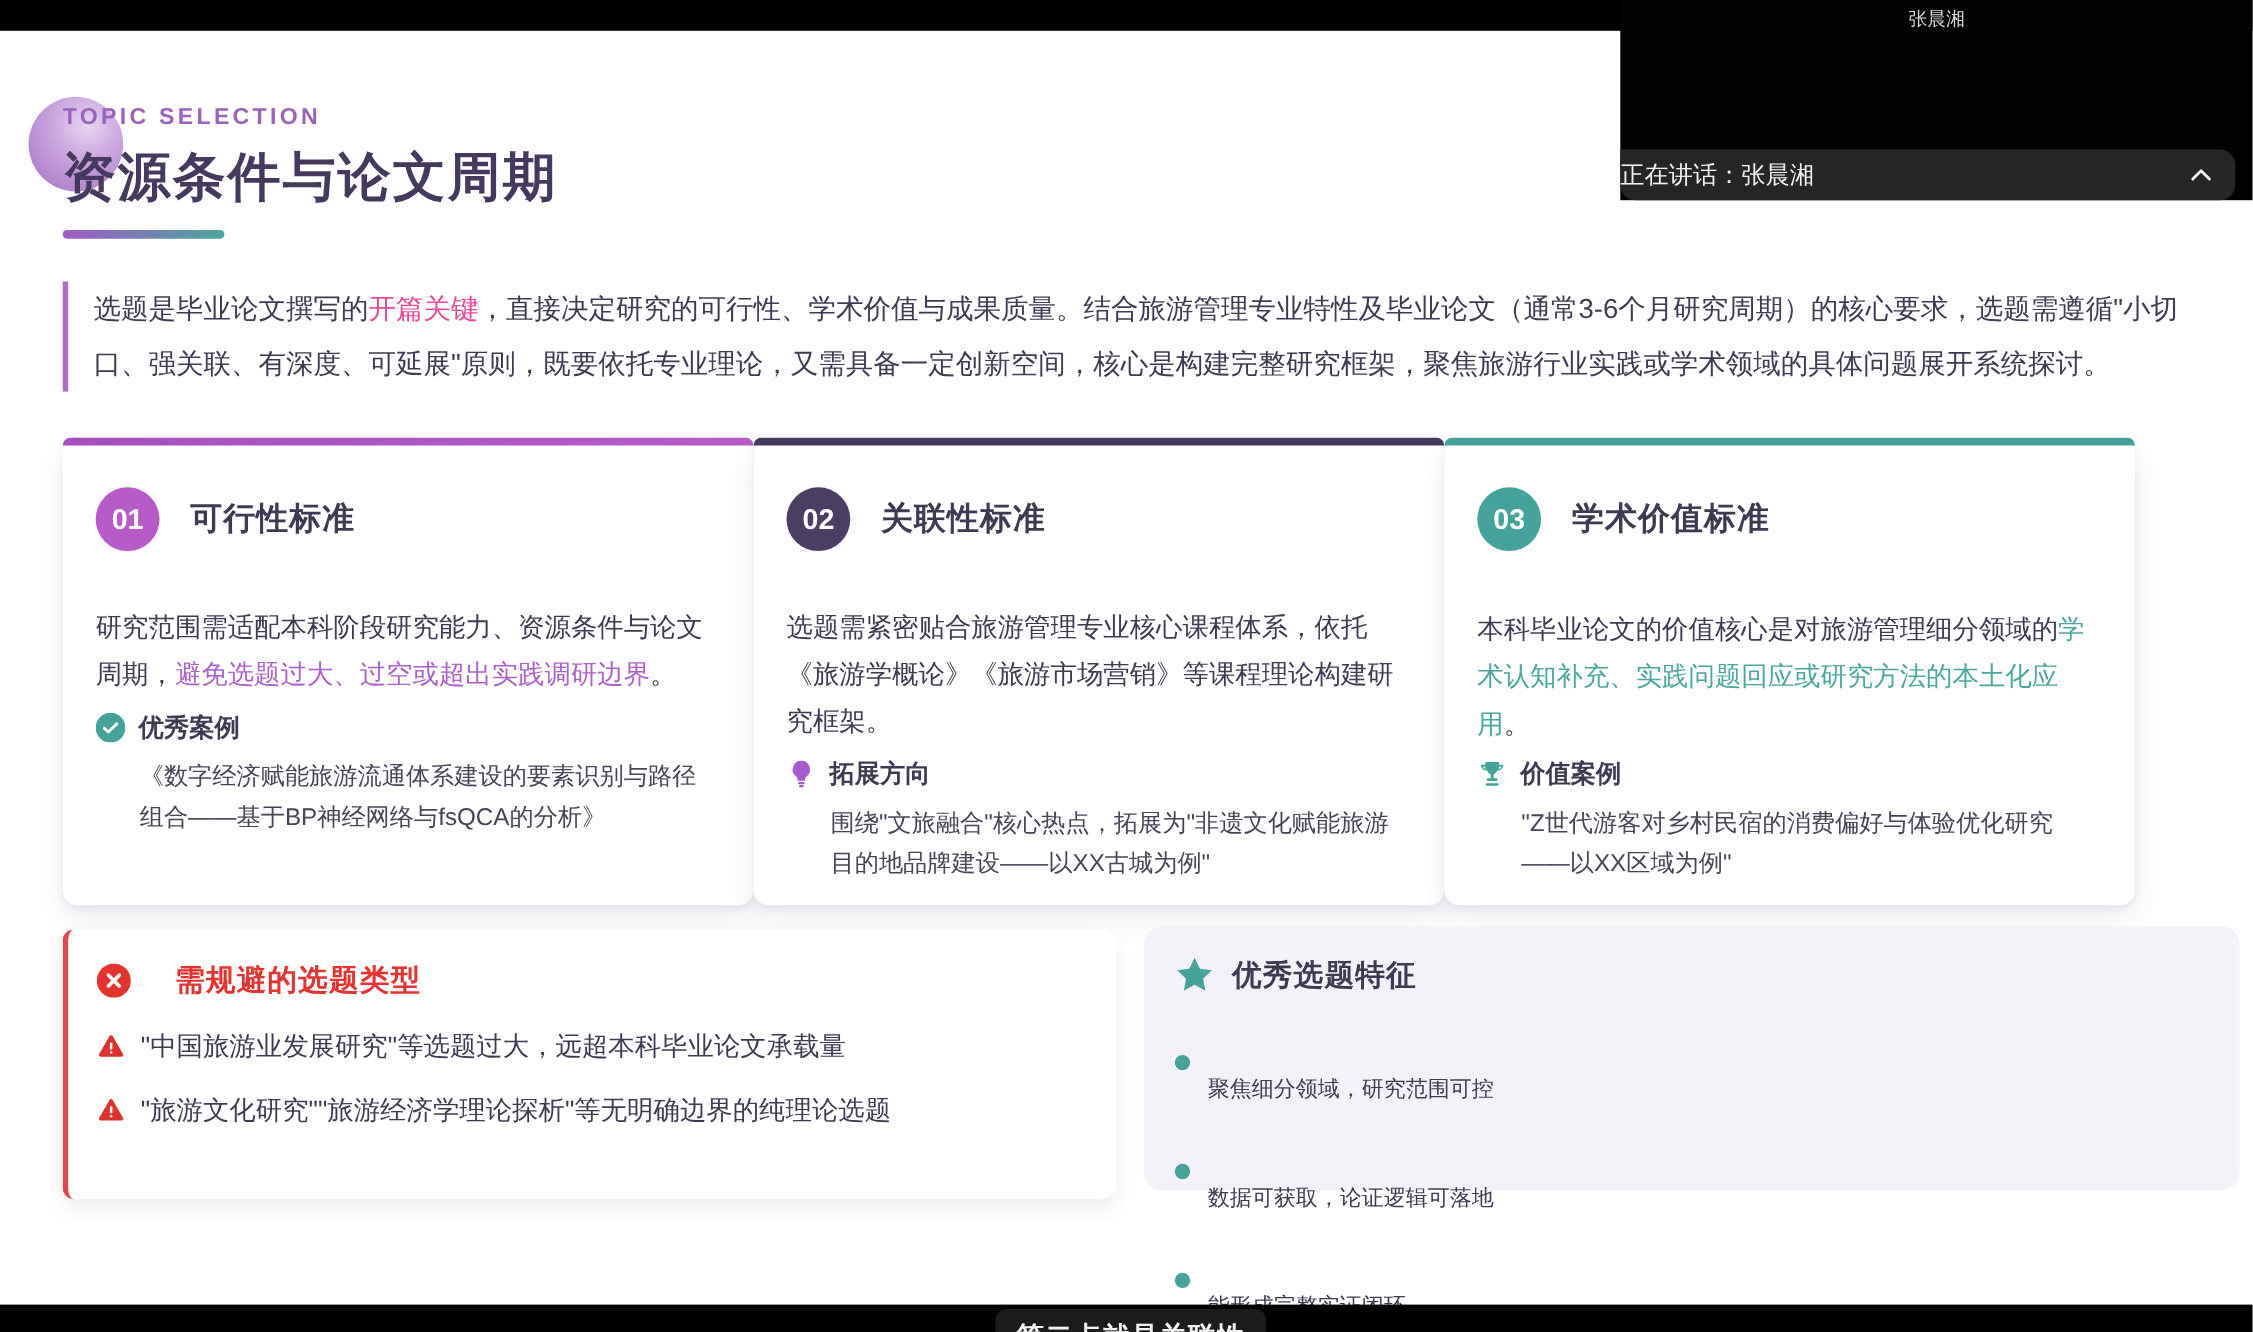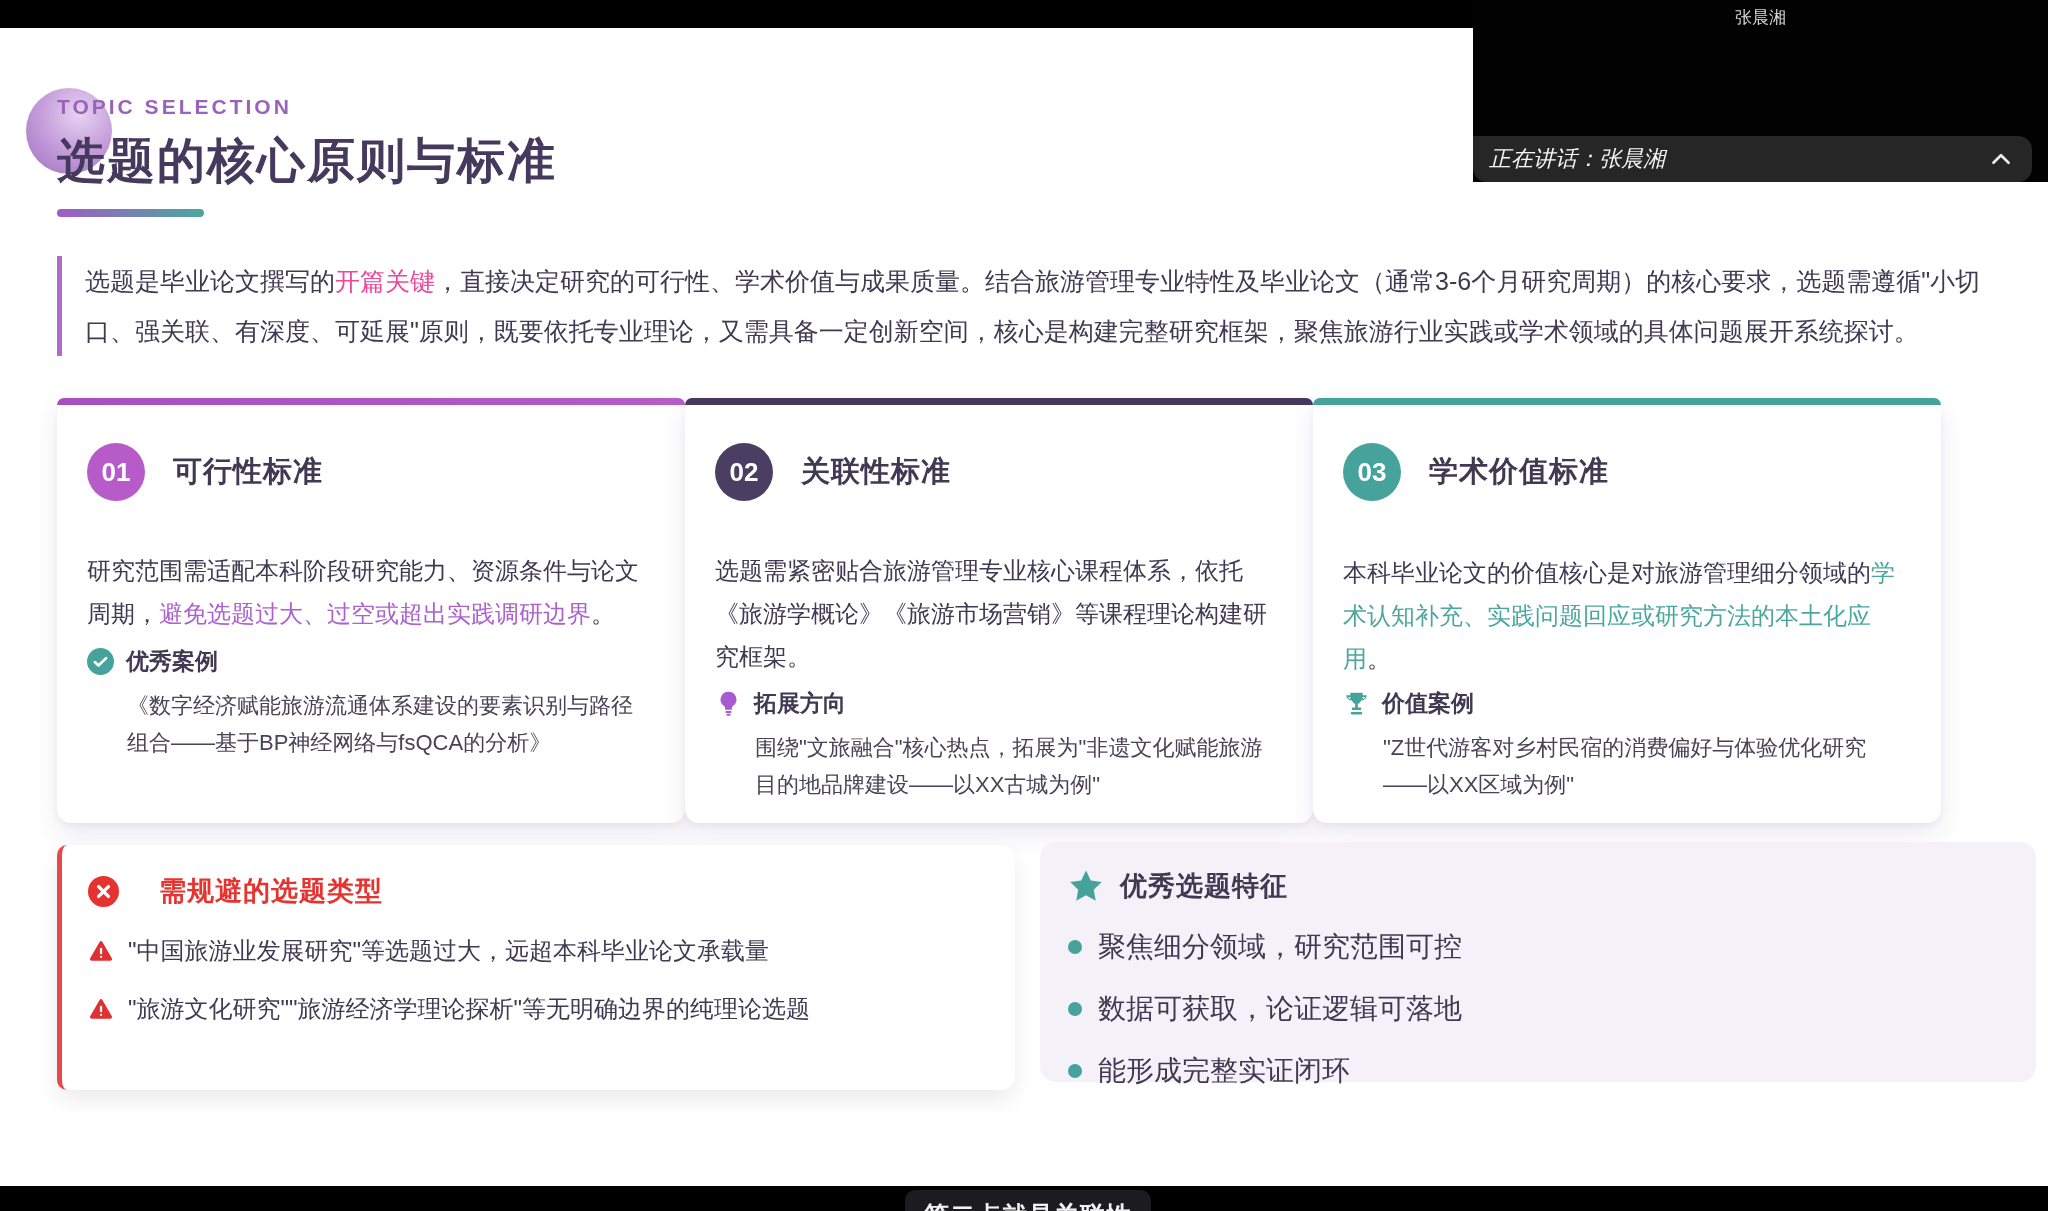--- a/index.html
+++ b/index.html
@@ -8,21 +8,21 @@
   
   .top-strip{position:absolute;left:0;top:0;width:2048px;height:28px;background:#000;}
   .bottom-strip{position:absolute;left:0;top:1186px;width:2048px;height:25px;background:#000;}
   .caption-box{position:absolute;left:905px;top:1190px;width:246px;height:60px;background:#1c1c1e;
                border-radius:10px 10px 0 0;overflow:hidden;text-align:center;}
   .caption-box span{display:inline-block;padding-top:9px;color:#f2f2f2;font-size:25px;font-weight:700;letter-spacing:1px;}
   .video-panel{position:absolute;left:1473px;top:0;width:575px;height:182px;background:#020202;}
   .video-name{position:absolute;top:6px;left:0;width:100%;text-align:center;color:#d9d9d9;font-size:17px;}
   .speaking-bar{position:absolute;left:0;top:136px;width:559px;height:46px;background:#262626;
                 border-radius:0 14px 14px 14px;display:flex;align-items:center;}
-  .speaking-bar .txt{color:#f5f5f5;font-size:22px;padding-left:16px;flex:1;font-style:italic;}
+  .speaking-bar .txt{color:#f5f5f5;font-size:22px;padding-left:0;flex:1;}
   .speaking-bar .chev{width:26px;height:26px;margin-right:18px;}
   .share-label{position:absolute;left:6px;top:1207px;background:#000;color:#fef9c3;font-size:20px;
                padding:2px 6px 3px 6px;letter-spacing:1px;}
   
   .deco-circle{position:absolute;left:26px;top:88px;width:86px;height:86px;border-radius:50%;
                background:radial-gradient(circle at 62% 30%,#e6d2f0 0%,#c49bdb 45%,#9a68bd 100%);opacity:.95;}
   .slide-header{position:absolute;left:57px;top:95px;z-index:2;}
   .eyebrow{font-size:21px;letter-spacing:3px;color:#9a63bb;font-weight:600;}
   .slide-title{margin:10px 0 0 0;font-size:48px;font-weight:800;color:#453a5e;letter-spacing:2px;}
   .title-underline{margin-top:16px;width:147px;height:8px;border-radius:4px;
@@ -69,33 +69,33 @@
   .avoid-item{display:flex;align-items:center;margin-top:26px;}
   .avoid-item .wicon{width:26px;height:26px;flex:0 0 26px;}
   .avoid-item .txt{margin-left:14px;font-size:24px;color:#3f3a52;}
   .features-card{position:absolute;left:1040px;top:842px;width:996px;height:240px;background:#f5f1f9;
                  border-radius:16px;box-sizing:border-box;padding:26px 20px 0 28px;}
   .features-head{display:flex;align-items:center;}
   .features-head .sicon{width:36px;height:36px;flex:0 0 36px;}
   .features-title{margin-left:16px;font-size:27px;font-weight:800;color:#3f3a52;letter-spacing:1px;}
   .feature-item{display:flex;align-items:center;margin-top:24px;}
   .feature-item .dot{width:14px;height:14px;border-radius:50%;background:#46a39b;flex:0 0 14px;}
-  .feature-item .txt{margin-left:16px;font-size:28px;color:#3f3a52;}
+  .feature-item .txt{margin-left:16px;font-size:20px;color:#3f3a52;margin-top:48px;}
 </style>
 </head>
 <body>
 
 <div class="screen">
 
   <div class="top-strip"></div>
 
   <div class="deco-circle"></div>
   <div class="slide-header">
     <div class="eyebrow">TOPIC SELECTION</div>
-    <h1 class="slide-title">选题的核心原则与标准</h1>
+    <h1 class="slide-title">资源条件与论文周期</h1>
     <div class="title-underline"></div>
   </div>
 
   <div class="intro"><span>选题是毕业论文撰写的</span><span class="hl">开篇关键</span><span>，直接决定研究的可行性、学术价值与成果质量。结合旅游管理专业特性及毕业论文（通常3-6个月研究周期）的核心要求，选题需遵循"小切口、强关联、有深度、可延展"原则，既要依托专业理论，又需具备一定创新空间，核心是构建完整研究框架，聚焦旅游行业实践或学术领域的具体问题展开系统探讨。</span></div>
 
   <div class="cards-row">
 
     <div class="card card1">
       <div class="card-head">
         <div class="badge">01</div>

